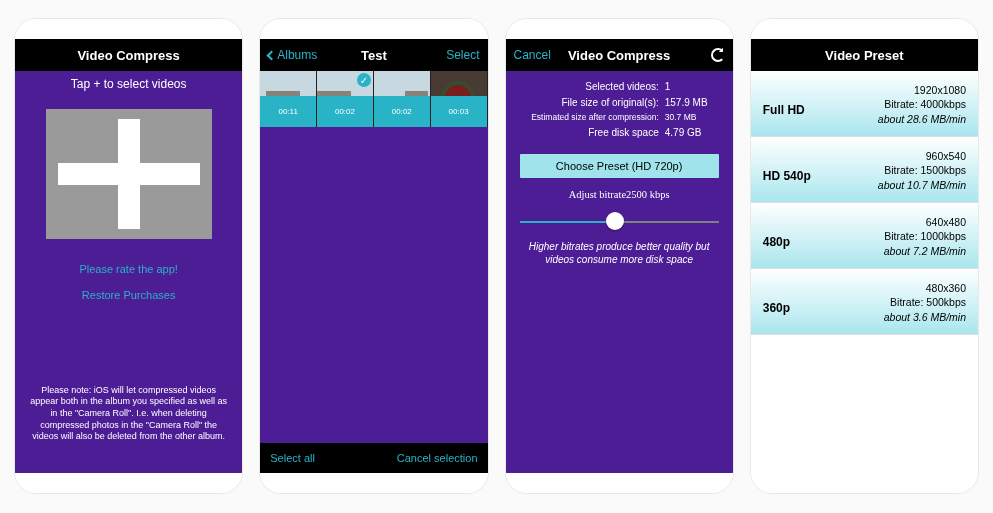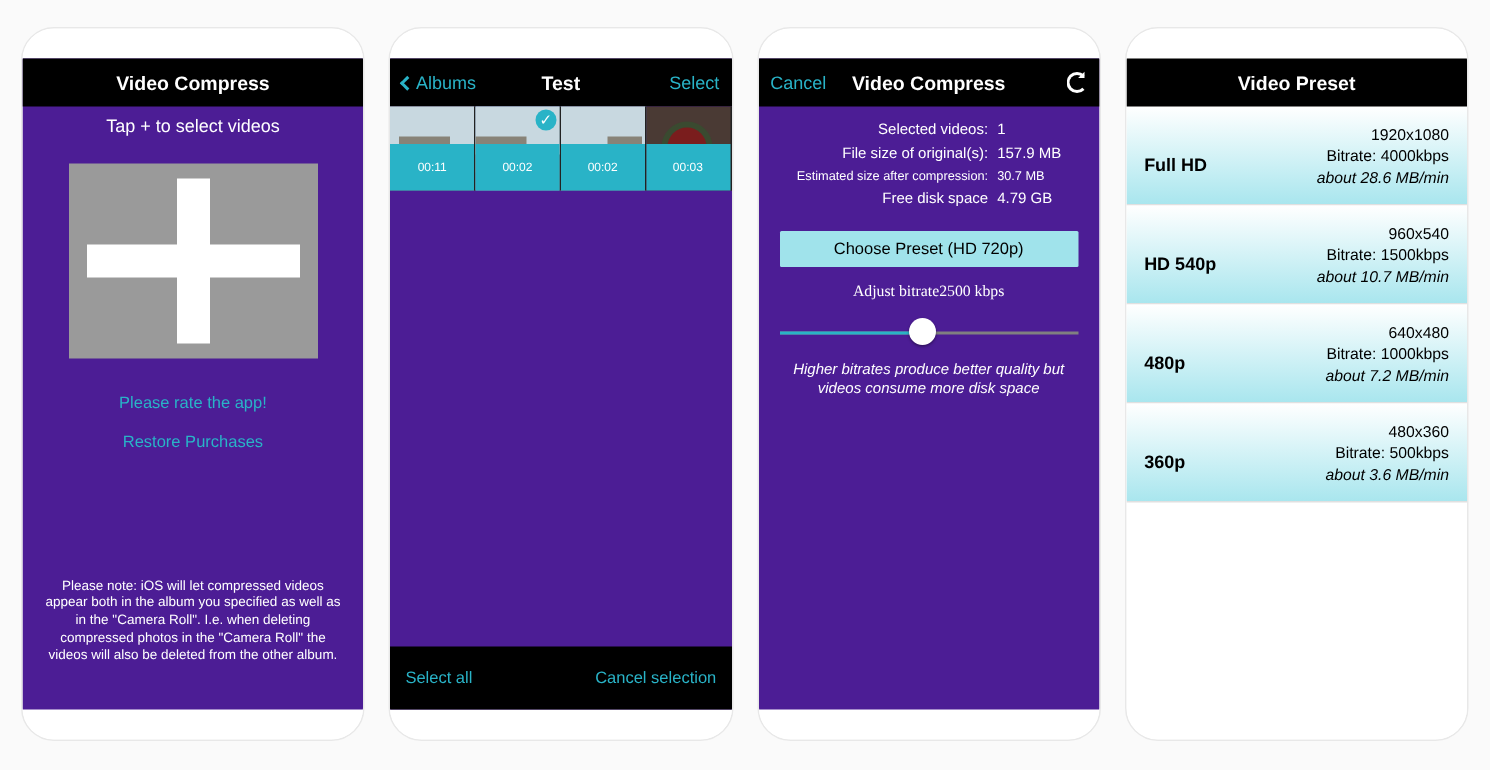--- a/index.html
+++ b/index.html
@@ -56,21 +56,21 @@
   .thumb:nth-child(3){ background:#6e8a88; }
   .thumb:nth-child(4){ background:#4a3a34; }
   .thumb .ov-bottom { position:absolute; left:0; right:0; bottom:0; background:#29b3c7; color:#fff; font-size:8px; text-align:center; padding:11px 3px; }
   .thumb .check { position:absolute; top:2px; right:2px; width:14px; height:14px; background:#29b3c7; border-radius:50%; color:#fff; font-size:10px; display:flex; align-items:center; justify-content:center; }
   .thumb .sky { position:absolute; top:0; left:0; right:0; height:32px; background:#c8d8e0; }
   .thumb .bld { position:absolute; bottom:12px; width:60%; height:24px; background:#888378; }
   .thumb:nth-child(1) .bld{left:6px;}
   .thumb:nth-child(3) .bld{right:2px;width:40%;}
   .thumb .rose { position:absolute; top:14px; left:14px; width:26px; height:26px; background:#7a1d1d; border-radius:50%; box-shadow:0 0 0 4px #3a4a30; }
   .s2-bottombar {
-    position:absolute; bottom:0; left:0; right:0; height:42px; background:#000;
+    position:absolute; bottom:0; left:0; right:0; height:30px; background:#000;
     display:flex; justify-content:space-between; align-items:center; padding:0 10px;
     color:#29b3c7; font-size:11px;
   }
 
   
   .info-rows { padding: 8px 14px 6px; color:#fff; font-size:10px; }
   .info-row { display:flex; justify-content:flex-end; gap:6px; line-height:1.6; }
   .info-row .lbl { text-align:right; }
   .info-row .val { min-width:54px; text-align:left; }
   .info-row.small { font-size:8.5px; }

